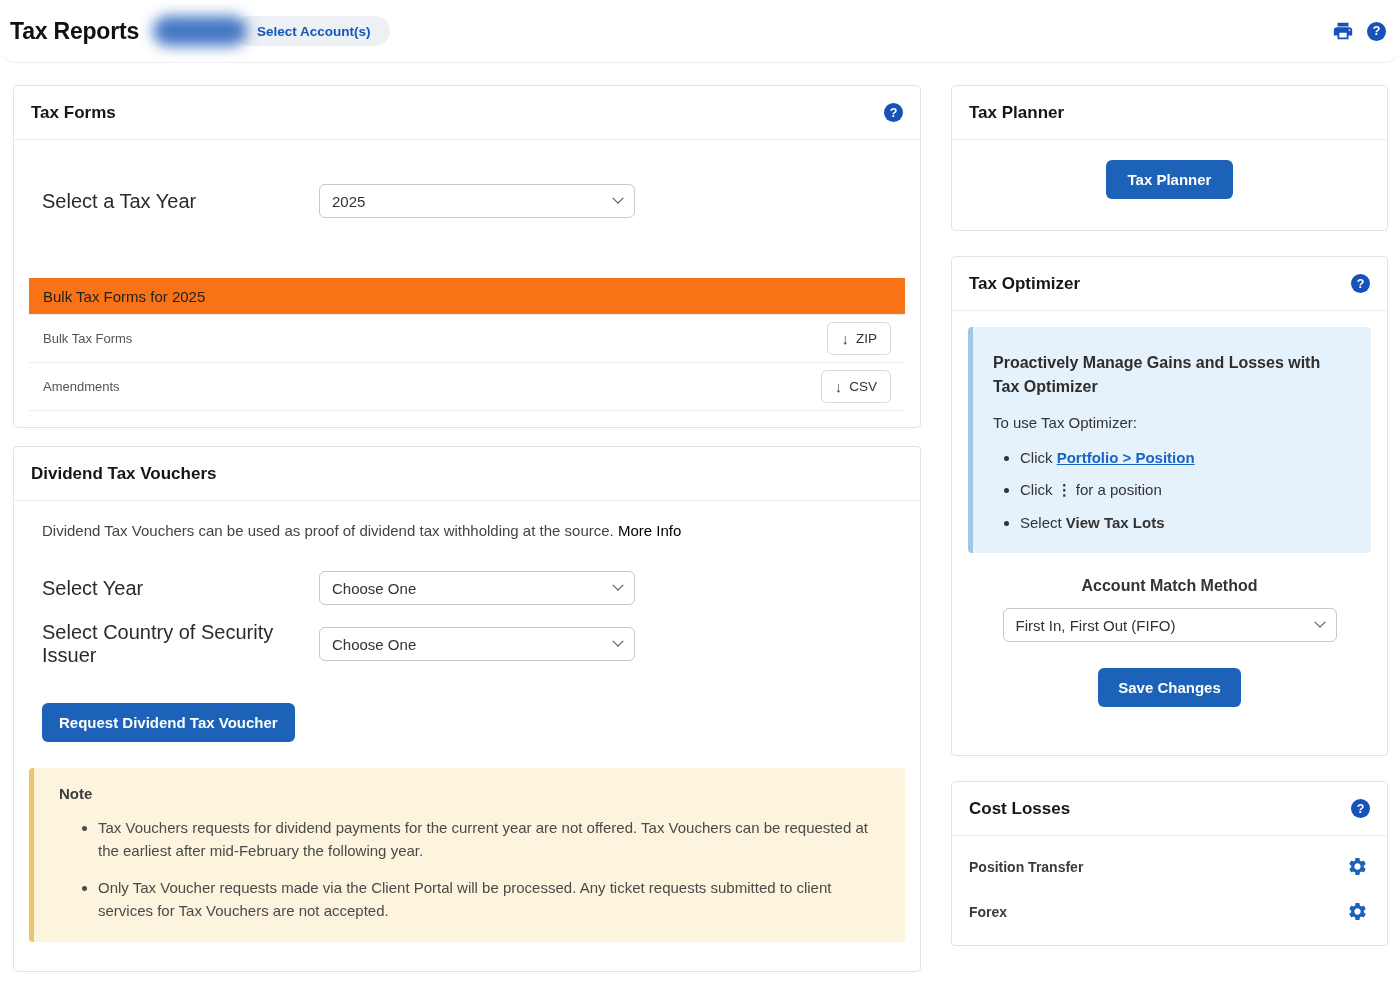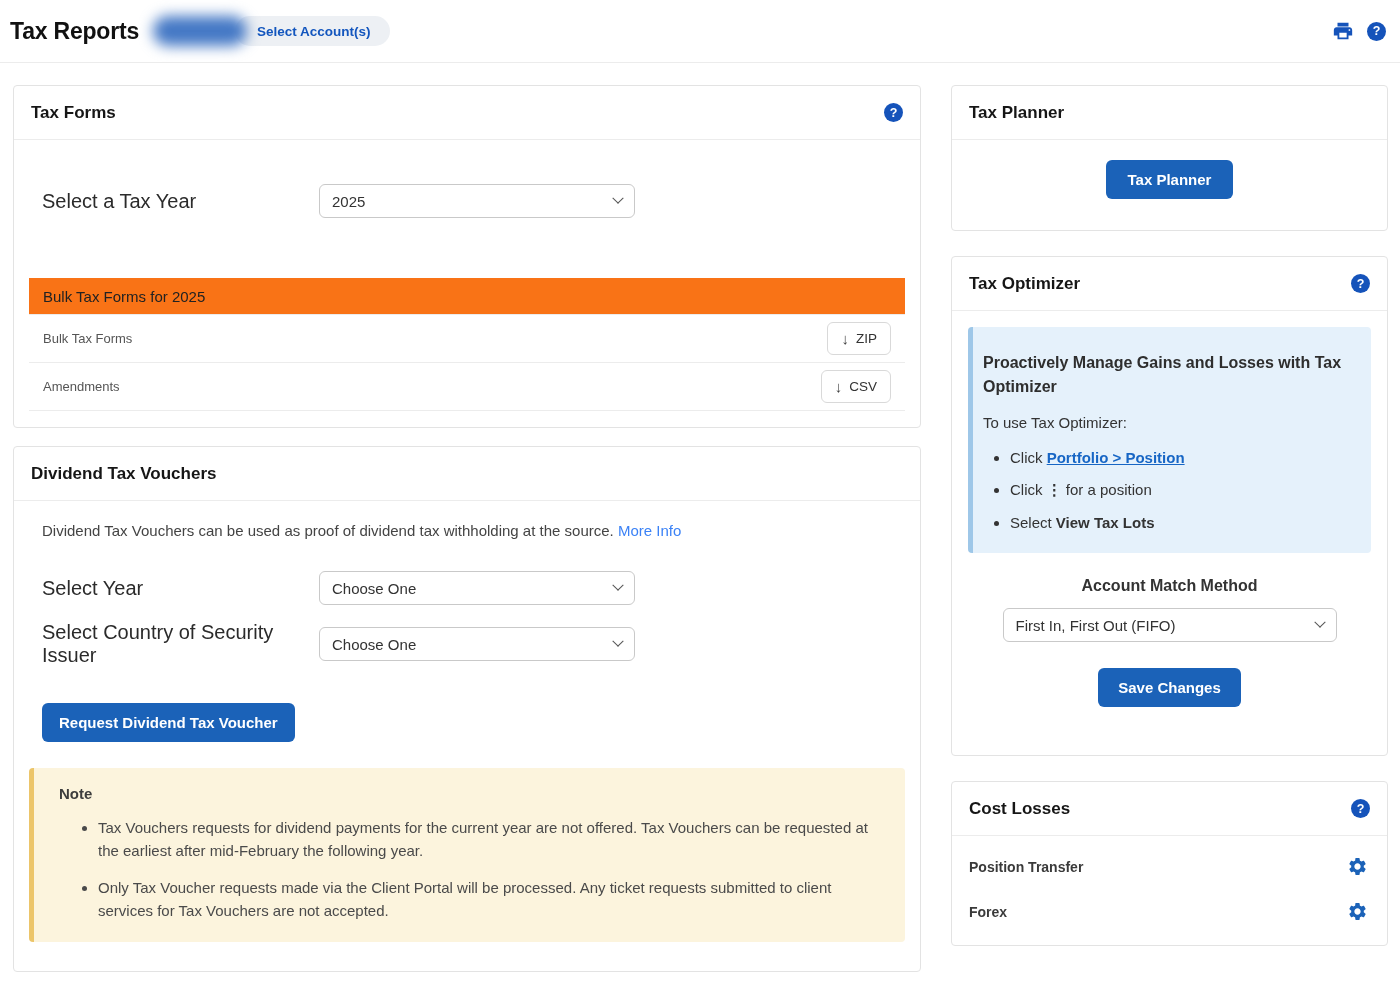--- a/index.html
+++ b/index.html
@@ -5,21 +5,21 @@
   * { box-sizing: border-box; }
   html,body { margin:0; padding:0; }
   body {
     width:1400px; height:994px; background:#fff;
     font-family:"Liberation Sans", sans-serif; color:#333;
     overflow:hidden;
   }
 
   
   .hdr { height:63px; display:flex; align-items:center; padding:0 14px 0 10px;
-         border-bottom:1px solid #ececec; }
+         border-bottom:1px solid #ececec;border-radius:16px; }
   .hdr h1 { font-size:23px; font-weight:700; color:#111; margin:0 14px 0 0; letter-spacing:-0.2px; }
   .pill-group { display:flex; align-items:center; position:relative; }
   .blur-pill { width:94px; height:30px; background:#4478c5; border-radius:16px;
                filter:blur(7px); position:relative; z-index:2; }
   .sel-acct { background:#edf0f4; border:none; border-radius:17px; height:30px;
               padding:0 19px 0 22px; color:#1356be; font-weight:700; font-size:13.5px;
               margin-left:-12px; cursor:pointer; font-family:inherit; }
   .hdr-icons { margin-left:auto; display:flex; align-items:center; gap:13px; }
   .icon-btn { background:none; border:none; padding:0; cursor:pointer; display:flex; align-items:center; }
 
@@ -55,42 +55,42 @@
               height:48px; padding:0 14px; border-bottom:1px solid #ececec; }
   .row-label { font-size:13px; color:#555; }
   .dl-btn { display:inline-flex; align-items:center; gap:7px; background:#fff;
             border:1px solid #d9d9d9; border-radius:6px; height:33px; padding:0 13px;
             font-size:13.5px; color:#333; cursor:pointer; font-family:inherit; }
   .dl-arrow { font-size:15px; color:#444; line-height:1; }
 
   
   .dv-body { padding:0 15px 29px; }
   .desc { font-size:15px; color:#444; margin:21px 0 32px; padding-left:13px; }
-  .link { color:#3b82f6; text-decoration:none; cursor:pointer; }
+  .link { color:#000000; text-decoration:none; cursor:pointer; }
   .dv-row { margin-bottom:16px; }
   .btn-primary { background:#1b62b8; color:#fff; border:none; border-radius:6px;
                  font-size:15px; font-weight:600; cursor:pointer; font-family:inherit; }
   .req-btn { margin:20px 0 0 13px; padding:11px 17px; }
   .note { margin-top:26px; background:#fcf4dd; border-left:5px solid #ecc56a;
           border-radius:4px; padding:17px 32px 20px 25px; }
   .note-title { font-size:15px; font-weight:600; color:#3d3d3d; }
   .note ul { margin:15px 0 0; padding-left:39px; }
   .note li { font-size:15px; color:#4a4a4a; line-height:1.5; margin-bottom:15px; }
   .note li:last-child { margin-bottom:0; }
 
   
   .pl-body { padding:20px 16px 31px; }
   .pl-text { text-align:center; font-size:15px; color:#4a4a4a; line-height:1.6;
              margin:0 auto 26px; max-width:412px; }
   .pl-btn { display:block; margin:0 auto; padding:11px 22px; }
 
   
   .op-body { padding:16px 16px 24px; }
   .info-box { background:#e5f1fb; border-left:5px solid #9ec7e8; border-radius:4px;
-              padding:24px 10px 20px; }
+              padding:24px 20px 20px; }
   .info-title { font-size:16px; font-weight:600; color:#2e2e2e; line-height:1.5; margin:0; }
   .info-sub { font-size:15px; color:#333; margin:15px 0 0; }
   .info-box ul { margin:18px 0 0; padding-left:27px; }
   .info-box li { font-size:15px; color:#333; margin-bottom:15px; }
   .info-box li:last-child { margin-bottom:2px; }
   .pp-link { color:#1766c5; font-weight:600; text-decoration:underline; cursor:pointer; }
   .b { font-weight:700; }
   .match-label { text-align:center; font-size:16px; font-weight:600; color:#333; margin:24px 0 0; }
   .select.wide { width:334px; margin:13px auto 0; }
   .save-btn { display:block; margin:26px auto 24px; padding:11px 20px; }

